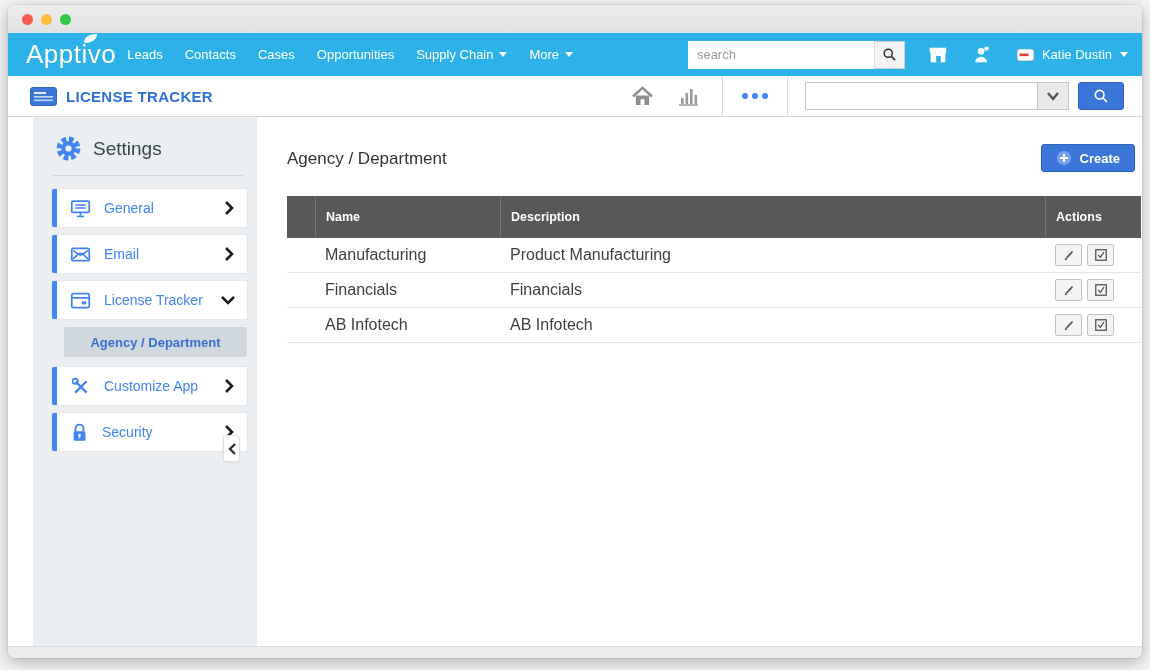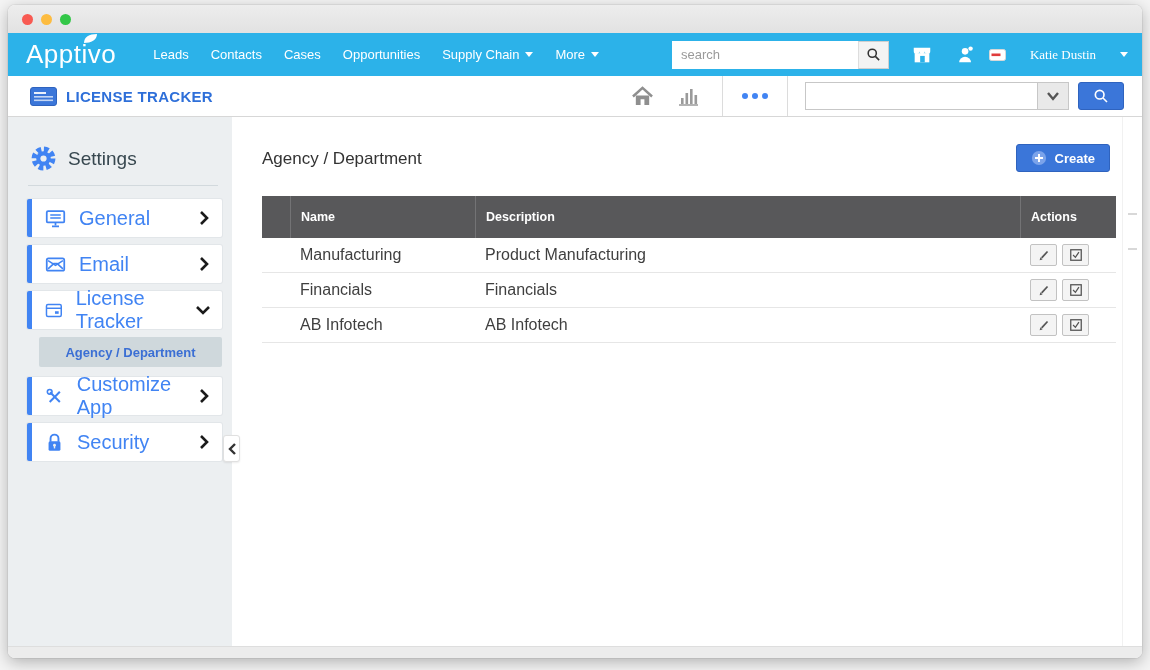--- a/index.html
+++ b/index.html
@@ -10,53 +10,53 @@
     background:#fff; border-radius:7px; overflow:hidden; display:flex; flex-direction:column;
     box-shadow:0 4px 16px rgba(0,0,0,.28), 0 0 0 1px rgba(0,0,0,.05); }
 
   
   .titlebar { flex:0 0 28px; background:linear-gradient(#ededed,#e2e2e2); display:flex; align-items:center; padding-left:14px; gap:8px; }
   .dot { width:11px; height:11px; border-radius:50%; }
   .dot-red { background:#f85a52; } .dot-yellow { background:#fdbc40; } .dot-green { background:#33c748; }
 
   
   .navbar { flex:0 0 43px; background:#2cb2e9; display:flex; align-items:center; padding:0 14px 0 18px; color:#fff; }
-  .logo { font-size:26px; color:#fff; letter-spacing:.5px; margin-right:26px; position:relative; cursor:pointer; }
+  .logo { font-size:26px; color:#fff; letter-spacing:.5px; position:relative; cursor:pointer; }
   .logo .leaf { position:absolute; left:57px; top:-6px; }
   .nav-item { font-size:13px; margin:0 11px; cursor:pointer; white-space:nowrap; }
   .nav-drop { display:flex; align-items:center; gap:6px; }
   .caret-down { width:0; height:0; border-left:4px solid transparent; border-right:4px solid transparent; border-top:5px solid #fff; }
   .nav-search { margin-left:auto; display:flex; align-items:stretch; height:28px; }
   .nav-search input { width:186px; border:none; outline:none; padding:0 9px; font-size:13px; color:#444; font-family:"Liberation Sans",sans-serif; }
   .nav-search input::placeholder { color:#9a9a9a; }
   .nav-search-btn { width:31px; background:#f3f3f3; border:1px solid #cfcfcf; border-left:1px solid #ddd; display:flex; align-items:center; justify-content:center; cursor:pointer; }
   .nav-ico { margin-left:22px; cursor:pointer; display:flex; align-items:center; }
-  .user-menu { display:flex; align-items:center; gap:24px; margin-left:12px; cursor:pointer; font-size:13px;font-family:Liberation Serif, serif; }
+  .user-menu { display:flex; align-items:center; gap:8px; margin-left:24px; cursor:pointer; font-size:13px; }
 
   
   .subheader { flex:0 0 41px; background:#fff; border-bottom:1px solid #d7d7d7; display:flex; align-items:center; }
   .app-title-wrap { display:flex; align-items:center; gap:9px; margin-left:22px; }
   .app-title { color:#2e6fd9; font-weight:bold; font-size:15px; letter-spacing:.3px; }
   .sub-tools { margin-left:auto; display:flex; align-items:center; height:100%; }
   .tool-ico { margin-right:22px; cursor:pointer; display:flex; align-items:center; }
   .vsep { width:1px; height:100%; background:#dcdcdc; }
   .dots-btn { display:flex; gap:4px; padding:0 19px; cursor:pointer; align-items:center; height:100%; }
   .dots-btn i { width:6px; height:6px; border-radius:50%; background:#4184f3; }
   .toolbar-search { display:flex; align-items:stretch; height:28px; margin-left:17px; }
   .toolbar-search input { width:232px; border:1px solid #c7c7c7; border-right:none; outline:none; padding:0 8px; font-size:13px; font-family:"Liberation Sans",sans-serif; }
   .toolbar-chev-btn { width:32px; background:#e9e9e9; border:1px solid #c7c7c7; display:flex; align-items:center; justify-content:center; cursor:pointer; }
   .toolbar-go-btn { width:46px; height:28px; margin:0 18px 0 9px; background:#3b76d9; border:1px solid #2f63be; border-radius:3px; display:flex; align-items:center; justify-content:center; cursor:pointer; }
 
   
   .content { flex:1; display:flex; min-height:0; position:relative; }
-  .sidebar { flex:0 0 224px; background:#eceff1; padding-top:28px; }
+  .sidebar { flex:0 0 224px; background:#eceff1; padding-top:18px;margin-left:25px; }
   .settings-head { display:flex; align-items:center; gap:11px; padding-left:22px; color:#37474f; font-size:19px; }
   .settings-divider { height:1px; background:#d2d9dd; margin:13px 14px 13px 20px; }
   .side-item { background:#fff; margin:0 10px 8px 19px; height:38px; display:flex; align-items:center;
-    border-left:5px solid #4184f3; border-radius:2px; padding:0 11px 0 13px; color:#4184f3; font-size:20px;
+    border-left:5px solid #4184f3; border-radius:2px; padding:0 11px 0 13px; color:#4184f3; font-size:14px;
     box-shadow:0 0 0 1px #e2e6e9; cursor:pointer; }
   .side-item .lbl { margin-left:13px; }
   .side-item .chev { margin-left:auto; display:flex; align-items:center; }
   .sub-item { background:#cfd8dc; margin:2px 10px 10px 31px; height:30px; display:flex; align-items:center; justify-content:center;
     color:#3b6fd4; font-weight:bold; font-size:13px; border-radius:2px; cursor:pointer; }
   .collapse-tab { position:absolute; left:215px; top:318px; width:17px; height:27px; background:#fff;
     border:1px solid #e0e0e0; border-radius:3px; display:flex; align-items:center; justify-content:center; cursor:pointer; z-index:5;
     box-shadow:0 1px 2px rgba(0,0,0,.08); }
 
   .main { flex:1; background:#fff; position:relative; padding:0 6px 0 30px; }

